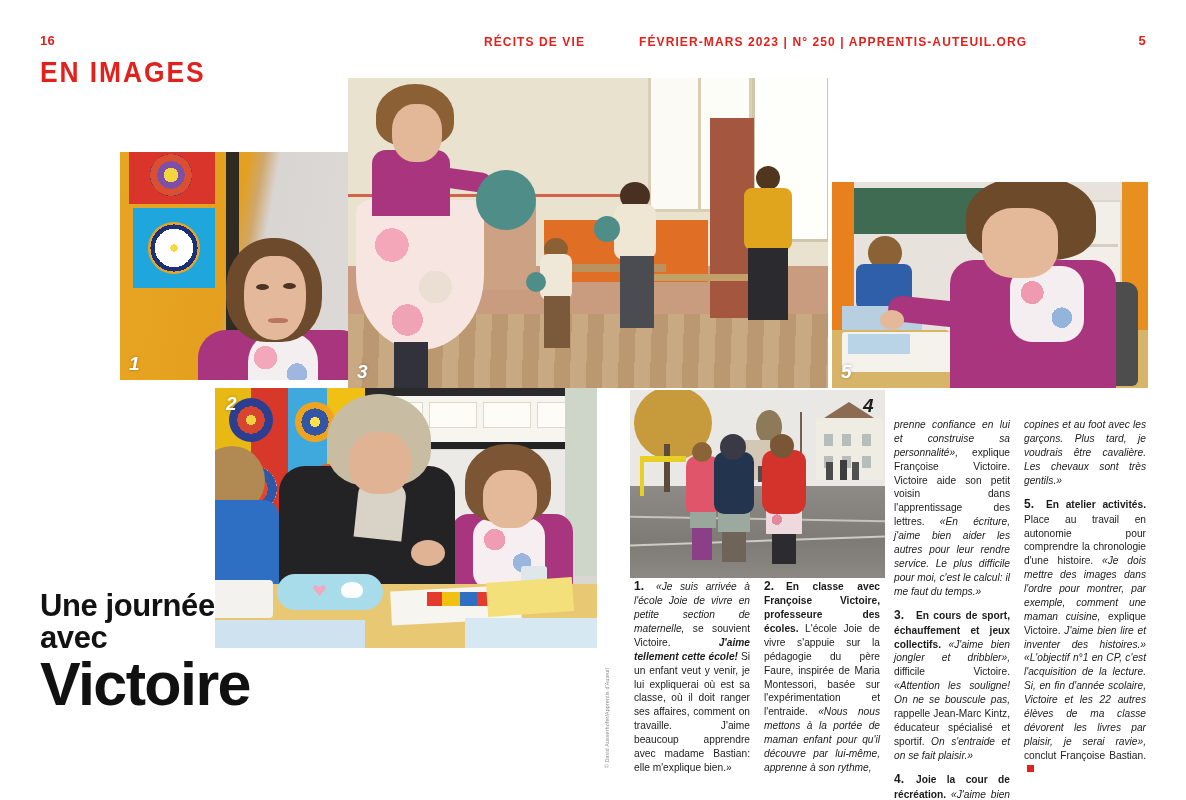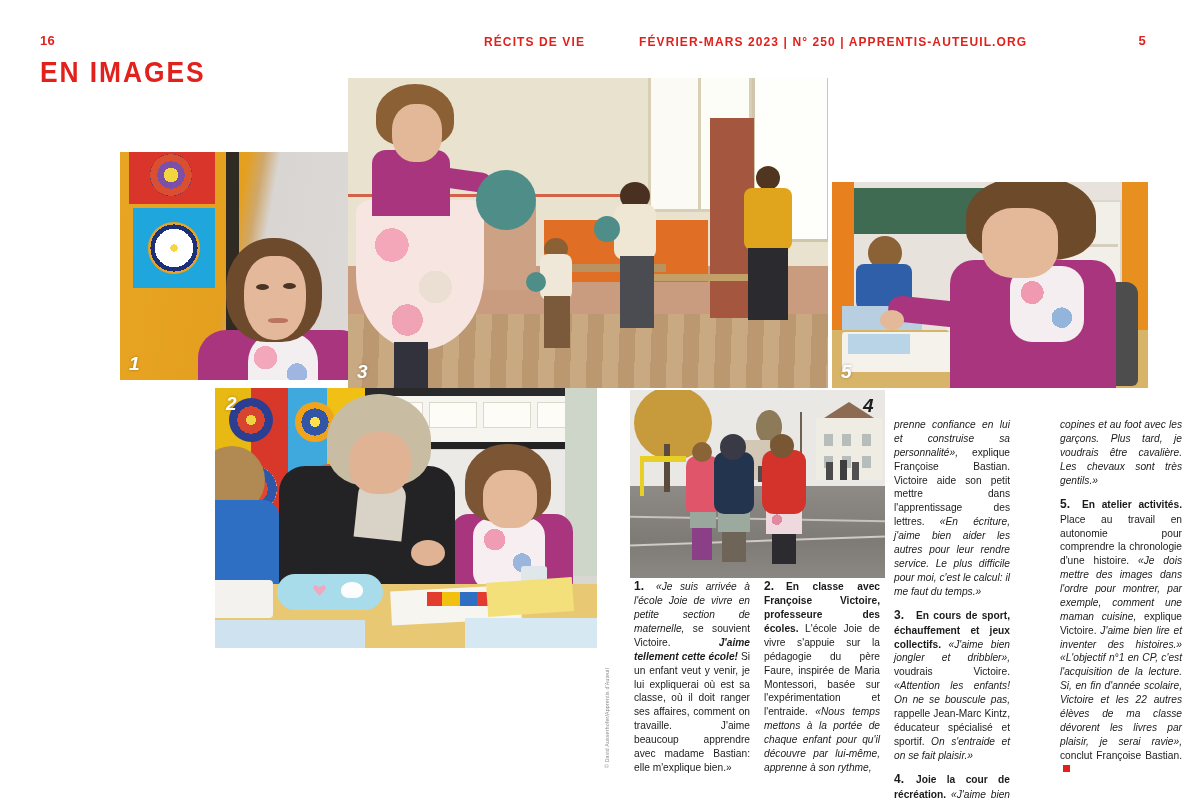--- a/index.html
+++ b/index.html
@@ -315,21 +315,21 @@
     width: 7px;
     height: 7px;
     background: #e2211c;
     margin-left: 3px;
     vertical-align: baseline;
   }
 
   #col1 { left: 634px; top: 578px; }
   #col2 { left: 764px; top: 578px; }
   #col3 { left: 894px; top: 418px; }
-  #col4 { left: 1060px; top: 418px; width: 122px; }
+  #col4 { left: 1024px; top: 418px; width: 122px; }
 
   
   .credit {
     position: absolute;
     left: 604px;
     top: 648px;
     width: 120px;
     font-size: 5.2px;
     color: #8d8d8d;
     letter-spacing: .2px;
@@ -516,31 +516,36 @@
       <div class="b c-l"></div>
         <div class="b c-s"></div>
         <div class="b c-c"></div>
         <div class="b c-h"></div>
     </div>
     <div class="num tr dark">4</div>
   </div>
 
   <div class="credit">© David Ausserhofer/Apprentis d'Auteuil</div>
 
+  <div class="headline">
+    <div class="hl-small">Une journée</div>
+    <div class="hl-small">avec</div>
+    <div class="hl-big">Victoire</div>
+  </div>
 
 
   <div class="col" id="col1">
       <p><span class="num">1. </span><i>«Je suis arrivée à l'école Joie de vivre en petite section de maternelle, </i><span>se souvient Victoire. </span><b><i>J'aime tellement cette école!</i></b><span> Si un enfant veut y venir, je lui expliquerai où est sa classe, où il doit ranger ses affaires, comment on travaille. J'aime beaucoup apprendre avec madame Bastian: elle m'explique bien.»</span></p>
     </div>
   <div class="col" id="col2">
-      <p><span class="num">2. </span><b>En classe avec Françoise Victoire, professeure des écoles.</b><span> L'école Joie de vivre s'appuie sur la pédagogie du père Faure, inspirée de Maria Montessori, basée sur l'expérimentation et l'entraide. </span><i>«Nous temps mettons à la portée de chaque enfant pour qu'il découvre par lui-même, apprenne à son rythme,</i></p>
+      <p><span class="num">2. </span><b>En classe avec Françoise Victoire, professeure des écoles.</b><span> L'école Joie de vivre s'appuie sur la pédagogie du père Faure, inspirée de Maria Montessori, basée sur l'expérimentation et l'entraide. </span><i>«Nous nous mettons à la portée de maman enfant pour qu'il découvre par lui-même, apprenne à son rythme,</i></p>
     </div>
   <div class="col" id="col3">
-      <p><i>prenne confiance en lui et construise sa personnalité»,</i><span> explique Françoise Bastian. Victoire aide son petit mettre dans l'apprentissage des lettres. </span><i>«En écriture, j'aime bien aider les autres pour leur rendre service. Le plus difficile pour moi, c'est le calcul: il me faut du temps.»</i></p>
-      <p><span class="num">3. </span><b>En cours de sport, échauffement et jeux collectifs.</b><i> «J'aime bien jongler et dribbler»,</i><span> voudrais Victoire. </span><i>«Attention les enfants! On ne se bouscule pas, </i><span>rappelle Jean-Marc Kintz, éducateur spécialisé et sportif. </span><i>On s'entraide et on se fait plaisir.»</i></p>
+      <p><i>prenne confiance en lui et construise sa personnalité»,</i><span> explique Françoise Victoire. Victoire aide son petit voisin dans l'apprentissage des lettres. </span><i>«En écriture, j'aime bien aider les autres pour leur rendre service. Le plus difficile pour moi, c'est le calcul: il me faut du temps.»</i></p>
+      <p><span class="num">3. </span><b>En cours de sport, échauffement et jeux collectifs.</b><i> «J'aime bien jongler et dribbler»,</i><span> difficile Victoire. </span><i>«Attention les souligne! On ne se bouscule pas, </i><span>rappelle Jean-Marc Kintz, éducateur spécialisé et sportif. </span><i>On s'entraide et on se fait plaisir.»</i></p>
       <p><span class="num">4. </span><b>Joie la cour de récréation.</b><i> «J'aime bien jouer au ballon avec mes</i></p>
     </div>
   <div class="col" id="col4">
       <p><i>copines et au foot avec les garçons. Plus tard, je voudrais être cavalière. Les chevaux sont très gentils.»</i></p>
       <p><span class="num">5. </span><b>En atelier activités.</b><span> Place au travail en autonomie pour comprendre la chronologie d'une histoire. </span><i>«Je dois mettre des images dans l'ordre pour montrer, par exemple, comment une maman cuisine, </i><span>explique Victoire. </span><i>J'aime bien lire et inventer des histoires.» «L'objectif n°1 en CP, c'est l'acquisition de la lecture. Si, en fin d'année scolaire, Victoire et les 22 autres élèves de ma classe dévorent les livres par plaisir, je serai ravie»,</i><span> conclut Françoise Bastian.</span><span class="endmark"></span></p>
     </div>
 
 </div>
 
 </body></html>

